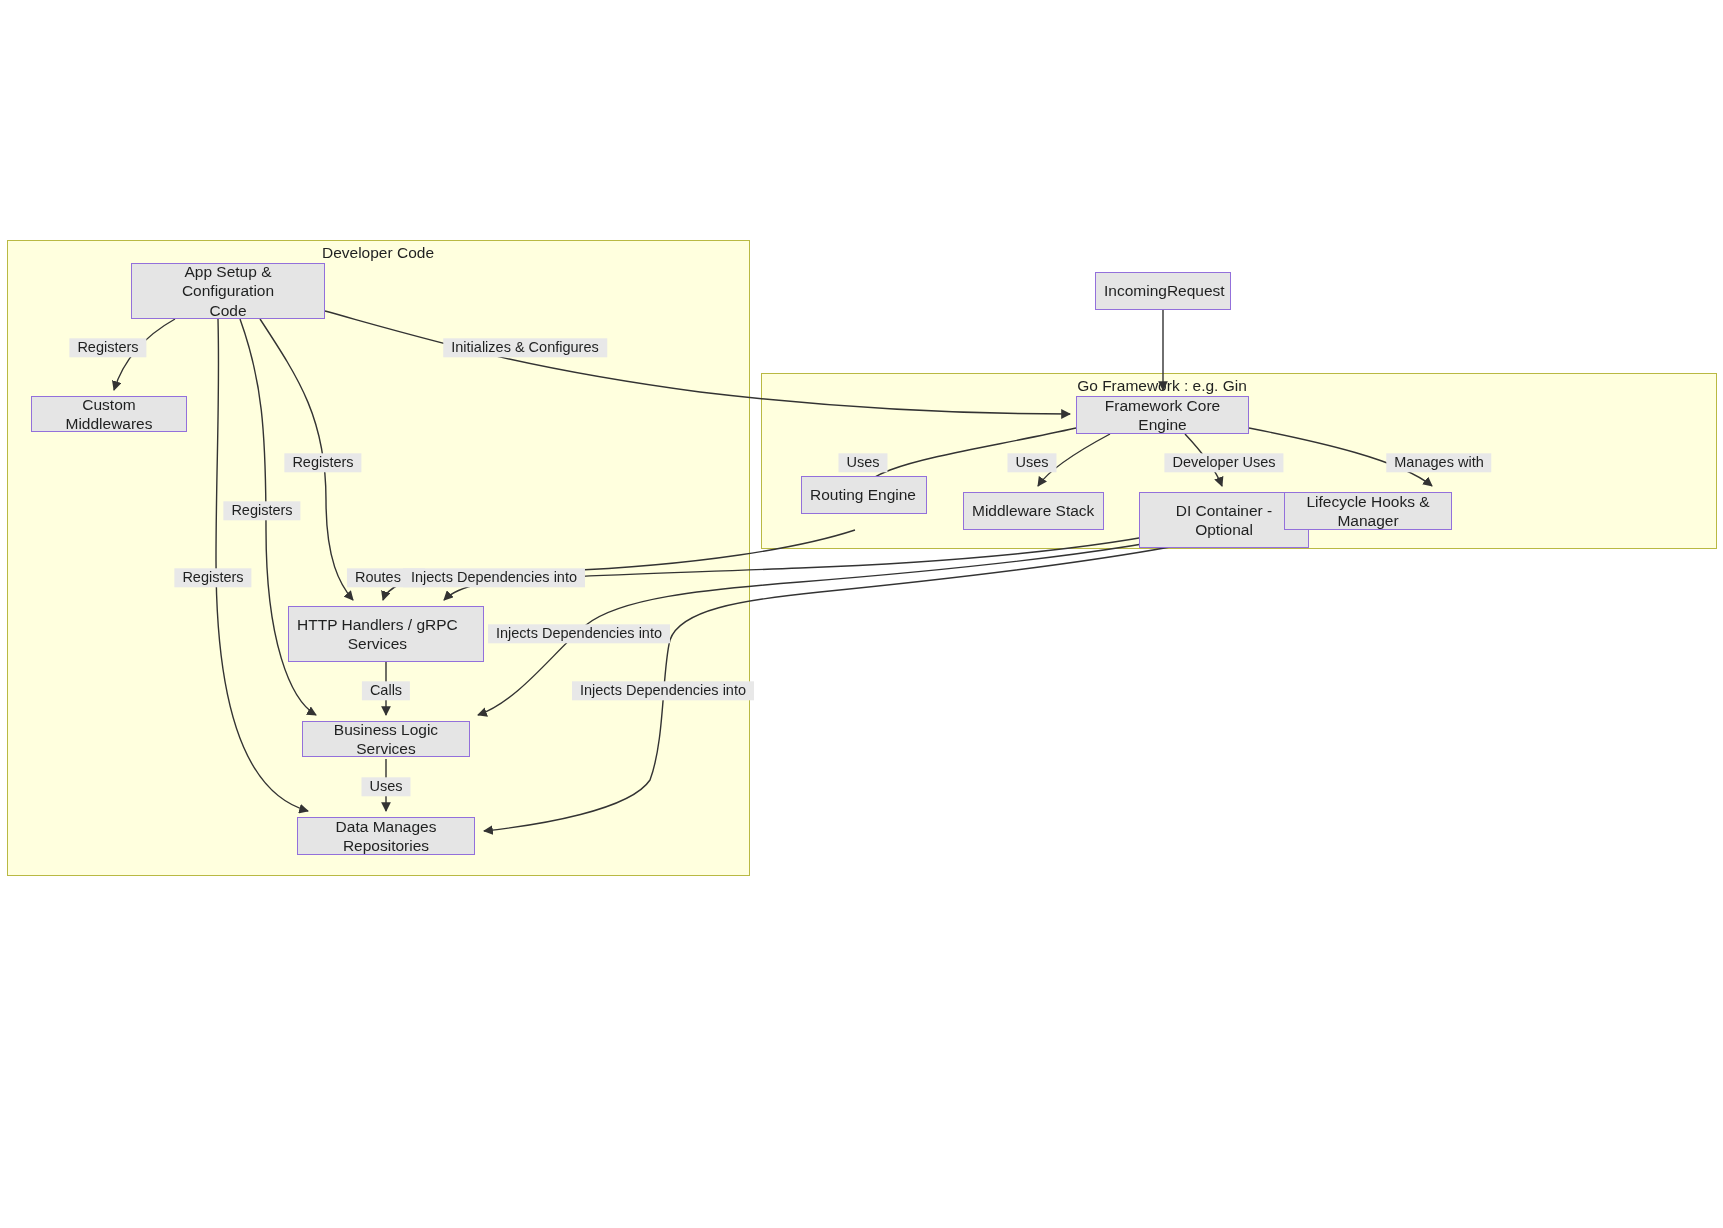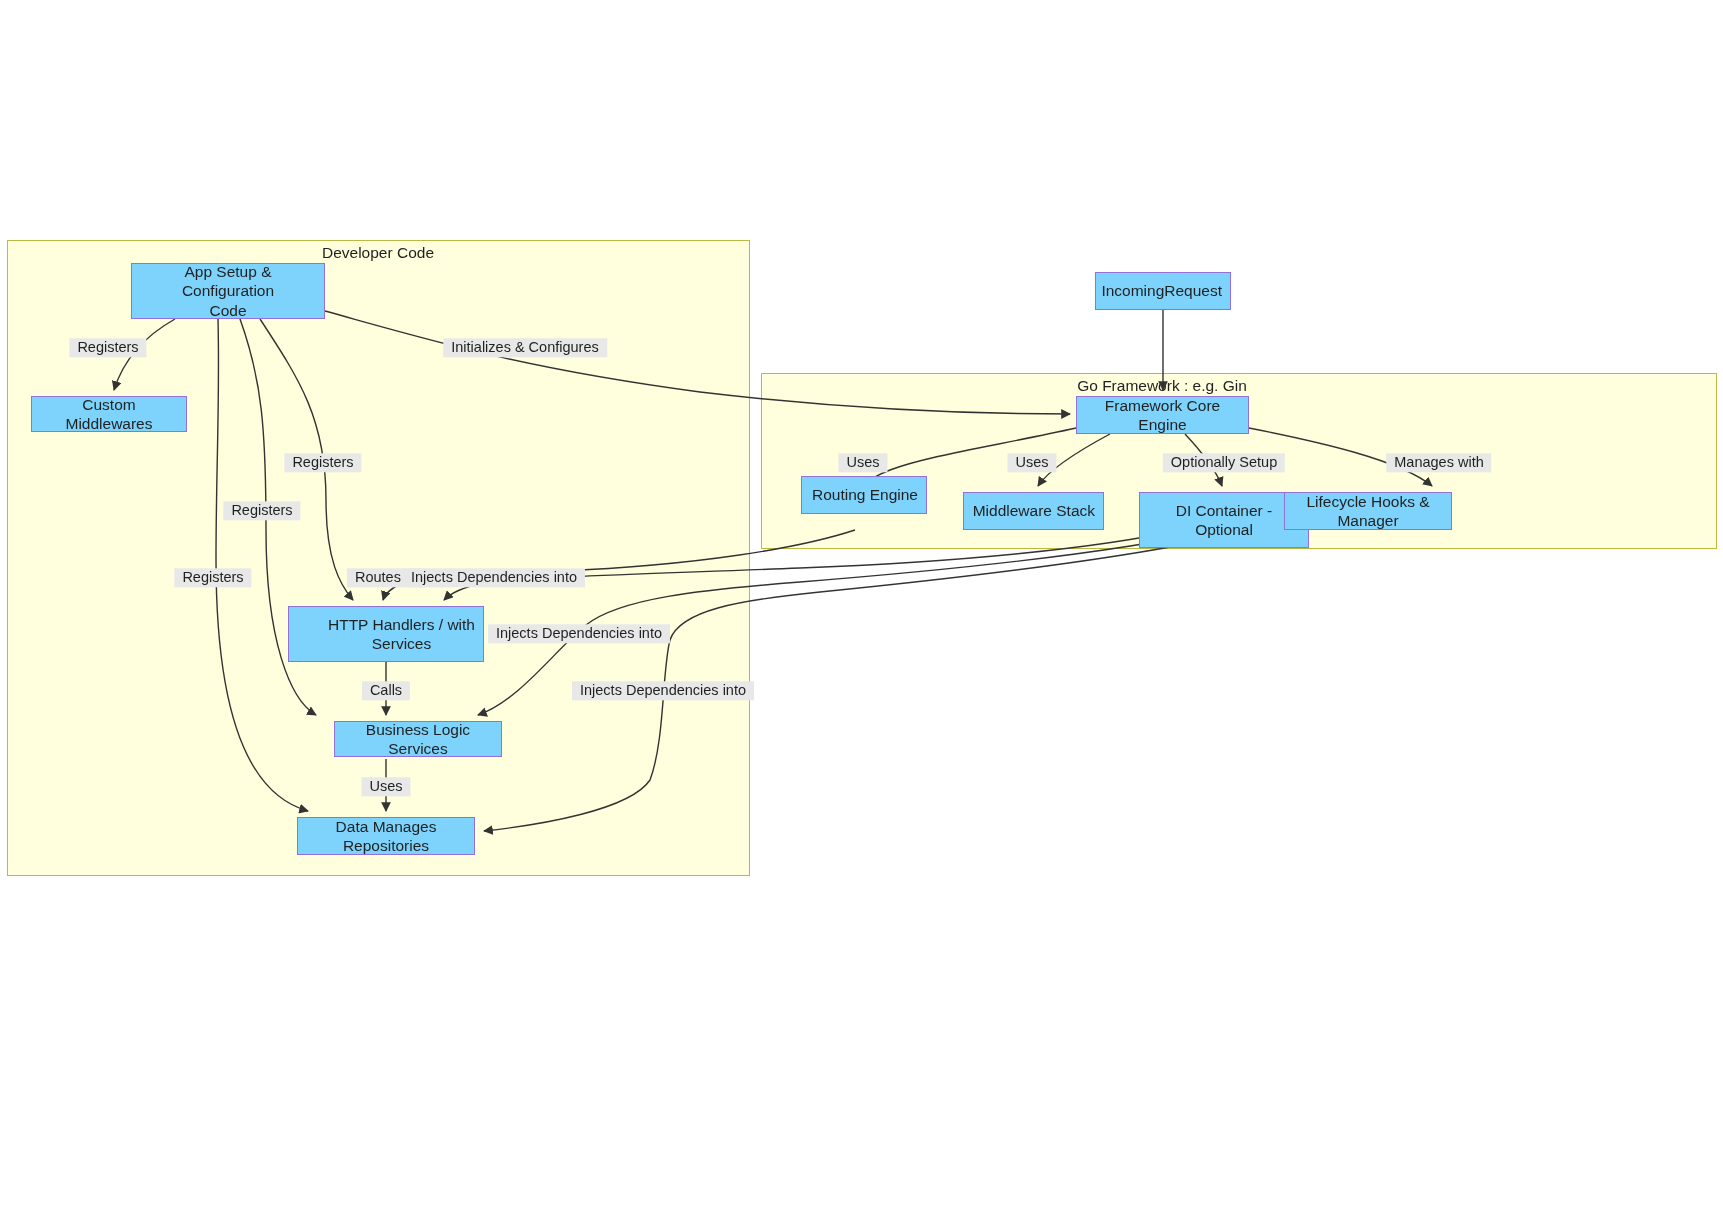--- a/index.html
+++ b/index.html
@@ -37,26 +37,26 @@
   .subgraph-title {
     position: absolute;
     font-size: 15.5px;
     color: #1f2020;
     white-space: nowrap;
     text-align: center;
     transform: translateX(-50%);
   }
   .node {
     position: absolute;
-    background: #7dd3fc;
+    background: #e5e5e5;
     border: 1.3px solid #9370db;
     box-sizing: border-box;
     display: flex;
     align-items: center;
-    justify-content: flex-end;
+    justify-content: flex-start;
     text-align: center;
     font-size: 15.5px;
     color: #1f2020;
     line-height: 1.25;
     padding: 17px 8px;
   }
   .node-label {
     display: block;
     white-space: pre-line;
   }
@@ -130,25 +130,25 @@
   <div class="node" style="left:131px; top:263px; width:194px; height:56px;">
     <span class="node-label">App Setup &amp; Configuration
 Code</span>
   </div>
 
   <div class="node" style="left:31px; top:396px; width:156px; height:33px;">
     <span class="node-label">Custom Middlewares</span>
   </div>
 
   <div class="node" style="left:288px; top:606px; width:196px; height:56px;">
-    <span class="node-label">HTTP Handlers / with
+    <span class="node-label">HTTP Handlers / gRPC
 Services</span>
   </div>
 
-  <div class="node" style="left:302px; top:721px; width:168px; height:34px;margin-left:32px;">
+  <div class="node" style="left:302px; top:721px; width:168px; height:34px;">
     <span class="node-label">Business Logic Services</span>
   </div>
 
   <div class="node" style="left:297px; top:817px; width:178px; height:38px;">
     <span class="node-label">Data Manages Repositories</span>
   </div>
 
   <div class="node" style="left:1095px; top:272px; width:136px; height:38px;">
     <span class="node-label">IncomingRequest</span>
   </div>
@@ -180,21 +180,21 @@
   <div class="edge-label" style="left:262px; top:511px;">Registers</div>
 
   <div class="edge-label" style="left:213px; top:578px;">Registers</div>
 
   <div class="edge-label" style="left:525px; top:348px;">Initializes &amp; Configures</div>
 
   <div class="edge-label" style="left:863px; top:463px;">Uses</div>
 
   <div class="edge-label" style="left:1032px; top:463px;">Uses</div>
 
-  <div class="edge-label" style="left:1224px; top:463px;">Optionally Setup</div>
+  <div class="edge-label" style="left:1224px; top:463px;">Developer Uses</div>
 
   <div class="edge-label" style="left:1439px; top:463px;">Manages with</div>
 
   <div class="edge-label" style="left:386px; top:578px;">Routes to</div>
 
   <div class="edge-label" style="left:494px; top:578px;">Injects Dependencies into</div>
 
   <div class="edge-label" style="left:579px; top:634px;">Injects Dependencies into</div>
 
   <div class="edge-label" style="left:663px; top:691px;">Injects Dependencies into</div>

